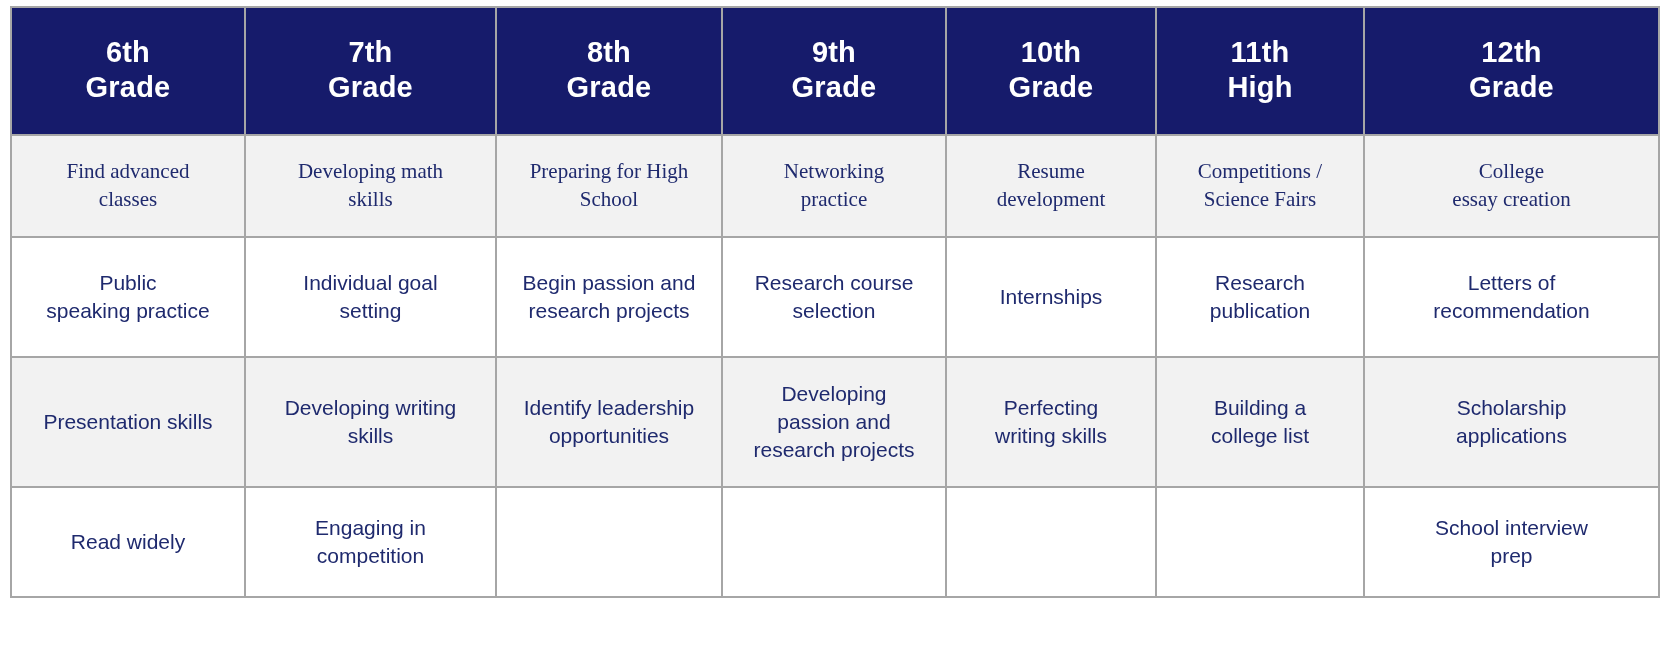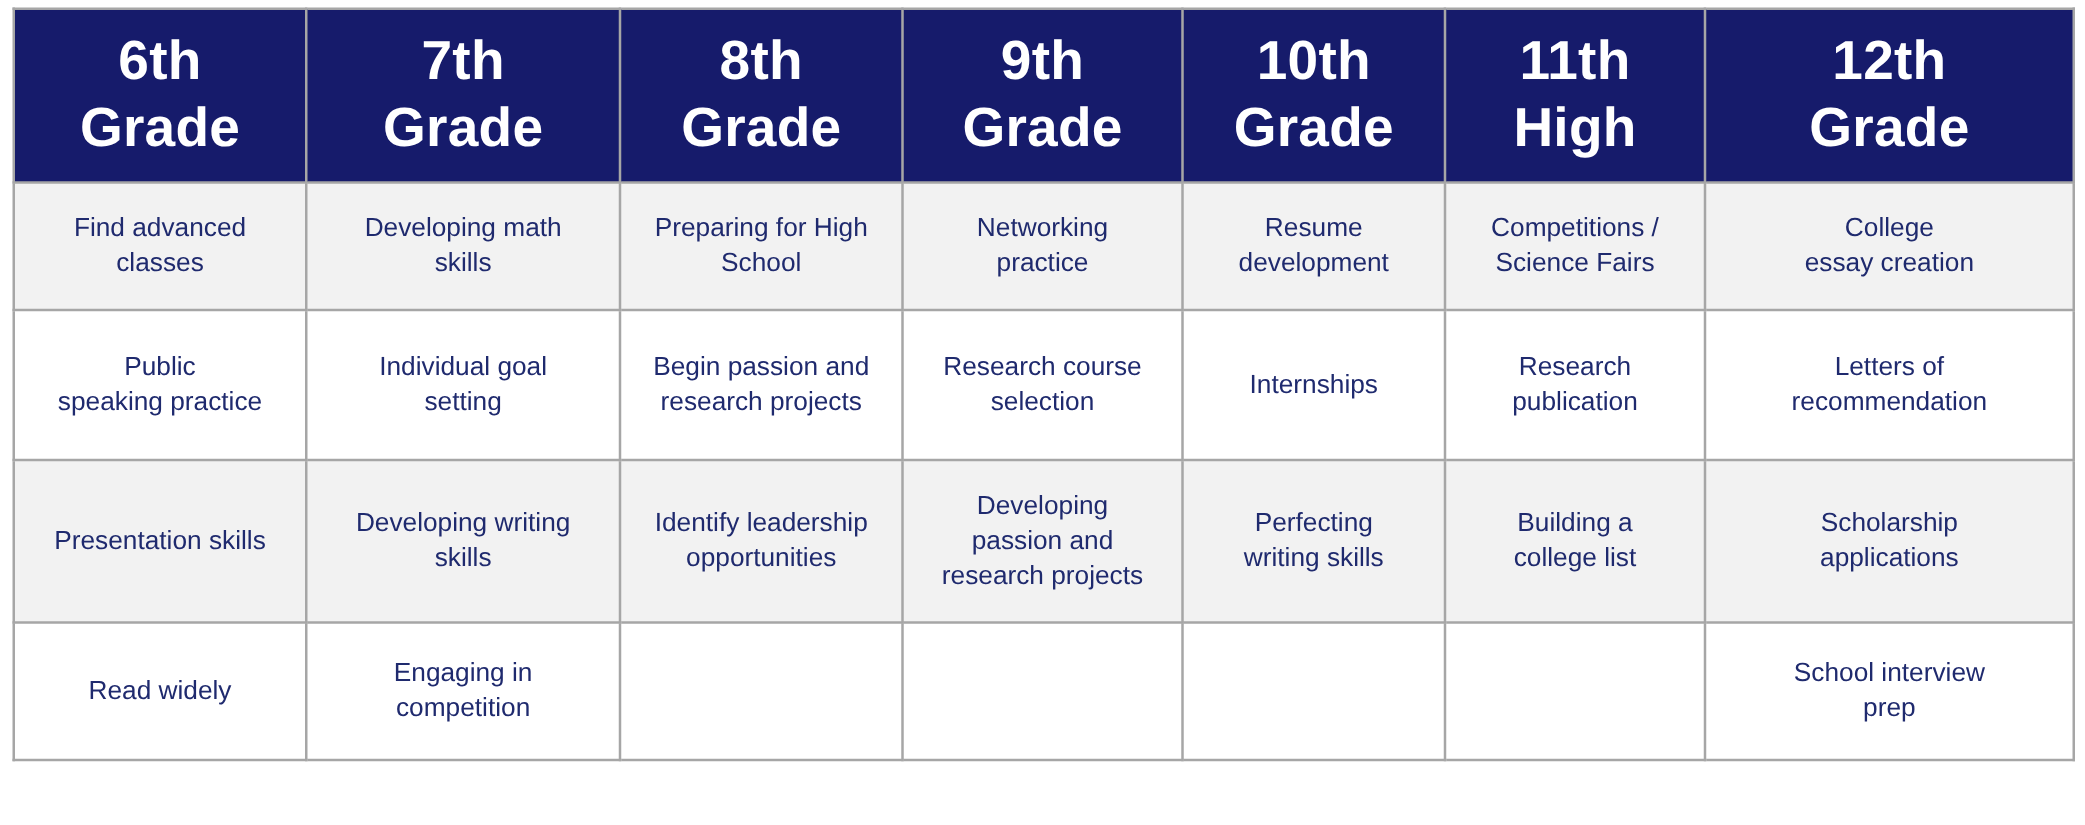--- a/index.html
+++ b/index.html
@@ -31,21 +31,21 @@
   table.grade-table col.c2 { width: 226px; }
   table.grade-table col.c3 { width: 224px; }
   table.grade-table col.c4 { width: 210px; }
   table.grade-table col.c5 { width: 208px; }
   table.grade-table col.c6 { width: 295px; }
 
   th.header-cell {
     background: #161B6B;
     color: #ffffff;
     border: 2px solid #a6a6a6;
-    font-size: 44px;
+    font-size: 29px;
     font-weight: bold;
     line-height: 1.22;
     letter-spacing: 0.2px;
     padding: 14px 6px 16px 6px;
     height: 96px;
     text-align: center;
     vertical-align: middle;
     white-space: pre-line;
   }
 
@@ -60,21 +60,21 @@
     white-space: pre-line;
     background: #ffffff;
   }
   tr.row-shaded td.body-cell {
     background: #F2F2F2;
   }
   tr.row-plain td.body-cell {
     background: #ffffff;
   }
   tr.r0 td.body-cell { height: 78px; }
-  tr.r1 td.body-cell { height: 80px; }
+  tr.r1 td.body-cell { height: 80px; font-family: Liberation Serif, serif; }
   tr.r2 td.body-cell { height: 98px; }
   tr.r3 td.body-cell { height: 108px; }
   tr.r4 td.body-cell { height: 88px; }
   td.body-cell.empty-cell { color: transparent; }
 </style>
 </head>
 <body>
 
 <div class="sheet">
   <table class="grade-table">

